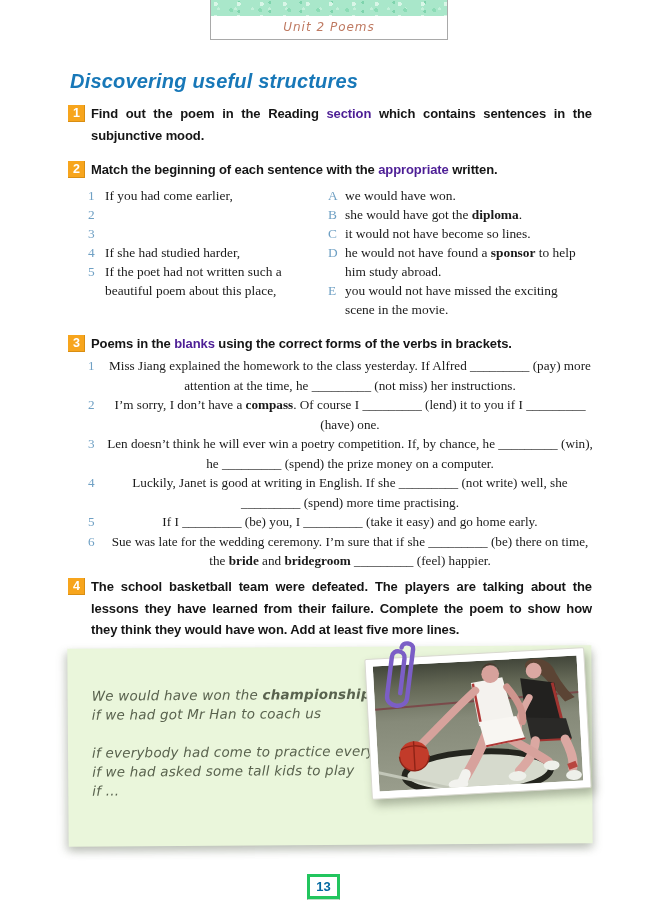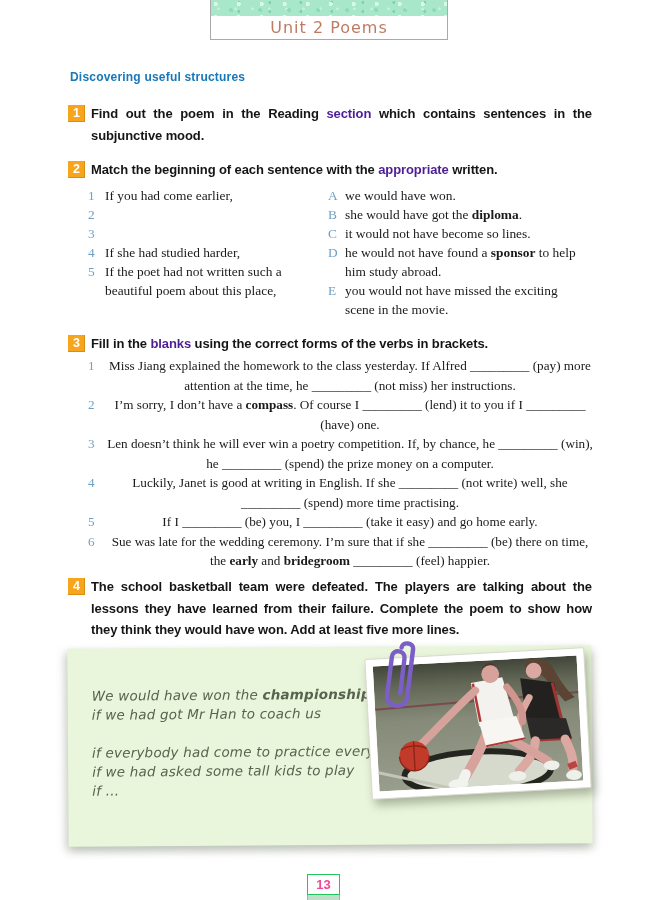--- a/index.html
+++ b/index.html
@@ -9,25 +9,25 @@
   
   .banner{position:absolute;left:210px;top:0;width:236px;border:1px solid #a9a9a9;border-top:none;background:#fff;}
   .banner-texture{height:16px;background-color:#a9e7ca;
     background-image:
       radial-gradient(circle at 20% 30%, #d9f6e7 0 2px, transparent 2px),
       radial-gradient(circle at 70% 60%, #8cdcb6 0 2px, transparent 2px),
       radial-gradient(circle at 45% 80%, #c4f0da 0 1.5px, transparent 1.5px),
       radial-gradient(circle at 90% 25%, #7fd4ad 0 1.5px, transparent 1.5px);
     background-size:23px 13px,29px 17px,17px 11px,31px 9px;}
   .banner-title{height:23px;line-height:23px;text-align:center;color:#bf7a62;
-    font-family:"DejaVu Sans",sans-serif;font-size:16px;letter-spacing:1px;}
+    font-family:"DejaVu Sans",sans-serif;font-style:italic;font-size:12px;letter-spacing:1px;}
 
   
   .section-heading{position:absolute;left:70px;top:70px;color:#1878b8;
-    font-weight:bold;font-size:12px;letter-spacing:.2px;}
+    font-weight:bold;font-style:italic;font-size:20px;letter-spacing:.2px;}
 
   
   .activity{position:absolute;left:68px;width:524px;display:flex;gap:6px;}
   .a1{top:103px}.a2{top:159px}.a3{top:333px}.a4{top:576px}
   .num-box{flex:none;width:17px;height:17px;margin-top:2px;background:#f7a51d;color:#fff;
     font-weight:bold;font-size:12.5px;line-height:17px;text-align:center;
     box-shadow:inset -1px -1px 0 rgba(160,100,0,.35);}
   .instruction{font-weight:bold;font-size:13px;line-height:21.5px;color:#151515;
     text-align:justify;letter-spacing:-.1px;}
   .seg-hl{color:#4c1d95;}
@@ -58,22 +58,22 @@
 
   
   .photo-frame{position:absolute;left:368px;top:653px;width:220px;height:141px;background:#fff;
     padding:7px;box-sizing:border-box;border:1px solid #d9d9d0;border-radius:2px;
     transform:rotate(-3.1deg);box-shadow:3px 6px 10px rgba(90,100,80,.45);}
   .photo-frame svg{display:block;width:100%;height:100%;}
   .paperclip{position:absolute;left:381px;top:638px;width:36px;height:78px;z-index:5;transform:rotate(7deg);}
 
   
   .page-num{position:absolute;left:307px;top:874px;width:33px;}
-  .page-num-top{height:19px;line-height:19px;background:#fff;border:1px solid #22c55e;
-    text-align:center;font-weight:bold;font-size:13px;color:#ec4899;}
+  .page-num-top{height:19px;line-height:19px;background:#fff;border:3px solid #22c55e;
+    text-align:center;font-weight:bold;font-size:13px;color:#0369a1;}
   .page-num-bottom{height:12px;background:#bfdfc9;border:1px solid #9db8a3;border-top:none;}
 </style>
 </head>
 <body>
 
 <div class="page">
 
   <div class="banner">
     <div class="banner-texture"></div>
     <div class="banner-title">Unit 2 Poems</div>
@@ -130,21 +130,21 @@
       <span class="match-text"><span>he would not have found a </span><span class="seg-b">sponsor</span><span> to help him study abroad.</span></span>
     </div>
     <div class="match-item">
       <span class="match-label">E</span>
       <span class="match-text"><span>you would not have missed the exciting scene in the movie.</span></span>
     </div>
   </div>
 
   <div class="activity a3">
     <div class="num-box">3</div>
-    <div class="instruction"><span>Fill in the </span><span class="seg-hl">blanks</span><span> using the correct forms of the verbs in brackets.</span></div>
+    <div class="instruction"><span>Poems in the </span><span class="seg-hl">blanks</span><span> using the correct forms of the verbs in brackets.</span></div>
   </div>
 
   <div class="fill-list">
     <div class="fill-item">
       <span class="fill-label">1</span>
       <span class="fill-text"><span>Miss Jiang explained the homework to the class yesterday. If Alfred _________ (pay) more attention at the time, he _________ (not miss) her instructions.</span></span>
     </div>
     <div class="fill-item">
       <span class="fill-label">2</span>
       <span class="fill-text"><span>I’m sorry, I don’t have a </span><span class="seg-b">compass</span><span>. Of course I _________ (lend) it to you if I _________ (have) one.</span></span>
@@ -156,21 +156,21 @@
     <div class="fill-item">
       <span class="fill-label">4</span>
       <span class="fill-text"><span>Luckily, Janet is good at writing in English. If she _________ (not write) well, she _________ (spend) more time practising.</span></span>
     </div>
     <div class="fill-item">
       <span class="fill-label">5</span>
       <span class="fill-text"><span>If I _________ (be) you, I _________ (take it easy) and go home early.</span></span>
     </div>
     <div class="fill-item">
       <span class="fill-label">6</span>
-      <span class="fill-text"><span>Sue was late for the wedding ceremony. I’m sure that if she _________ (be) there on time, the </span><span class="seg-b">early</span><span> and </span><span class="seg-b">bridegroom</span><span> _________ (feel) happier.</span></span>
+      <span class="fill-text"><span>Sue was late for the wedding ceremony. I’m sure that if she _________ (be) there on time, the </span><span class="seg-b">bride</span><span> and </span><span class="seg-b">bridegroom</span><span> _________ (feel) happier.</span></span>
     </div>
   </div>
 
   <div class="activity a4">
     <div class="num-box">4</div>
     <div class="instruction"><span>The school basketball team were defeated. The players are talking about the lessons they have learned from their failure. Complete the poem to show how they think they would have won. Add at least five more lines.</span></div>
   </div>
 
   <div class="note">
     <div class="note-lines">

